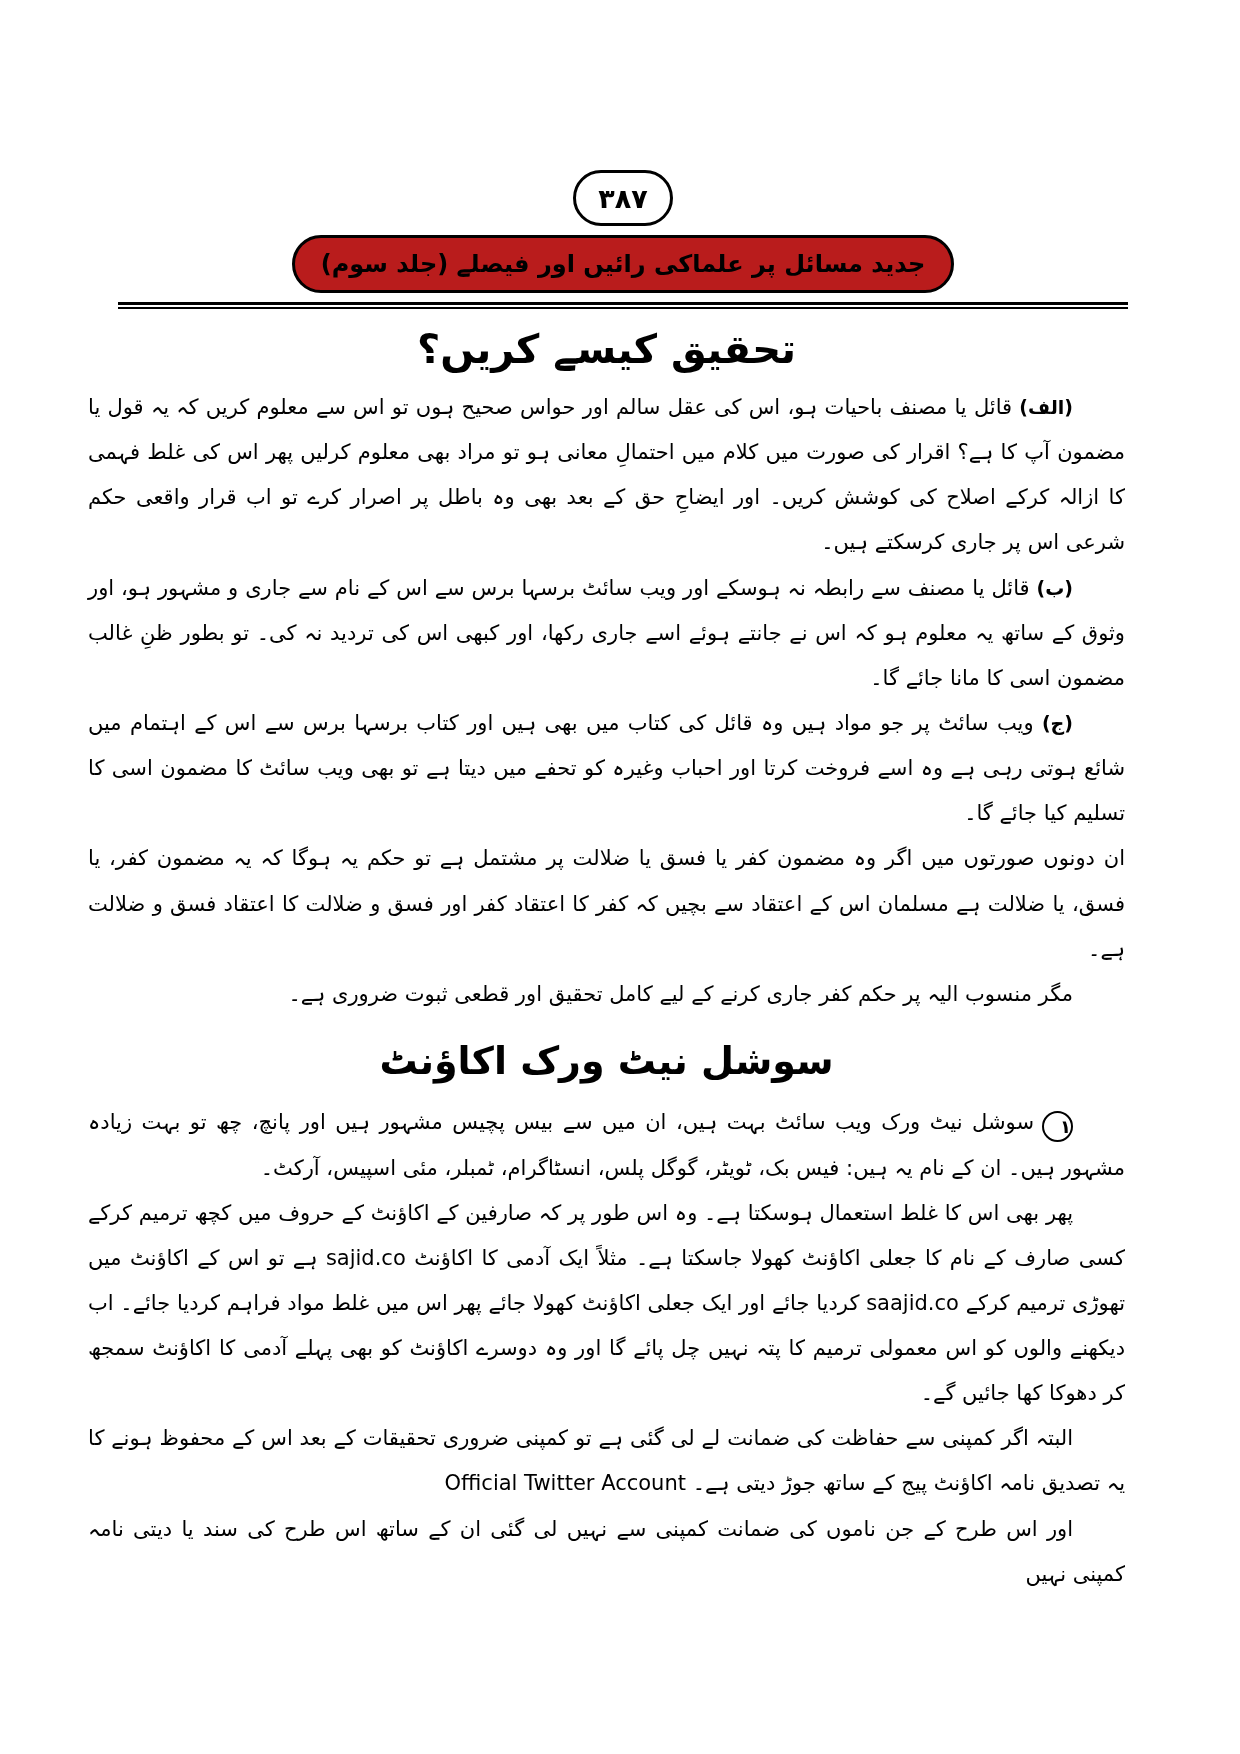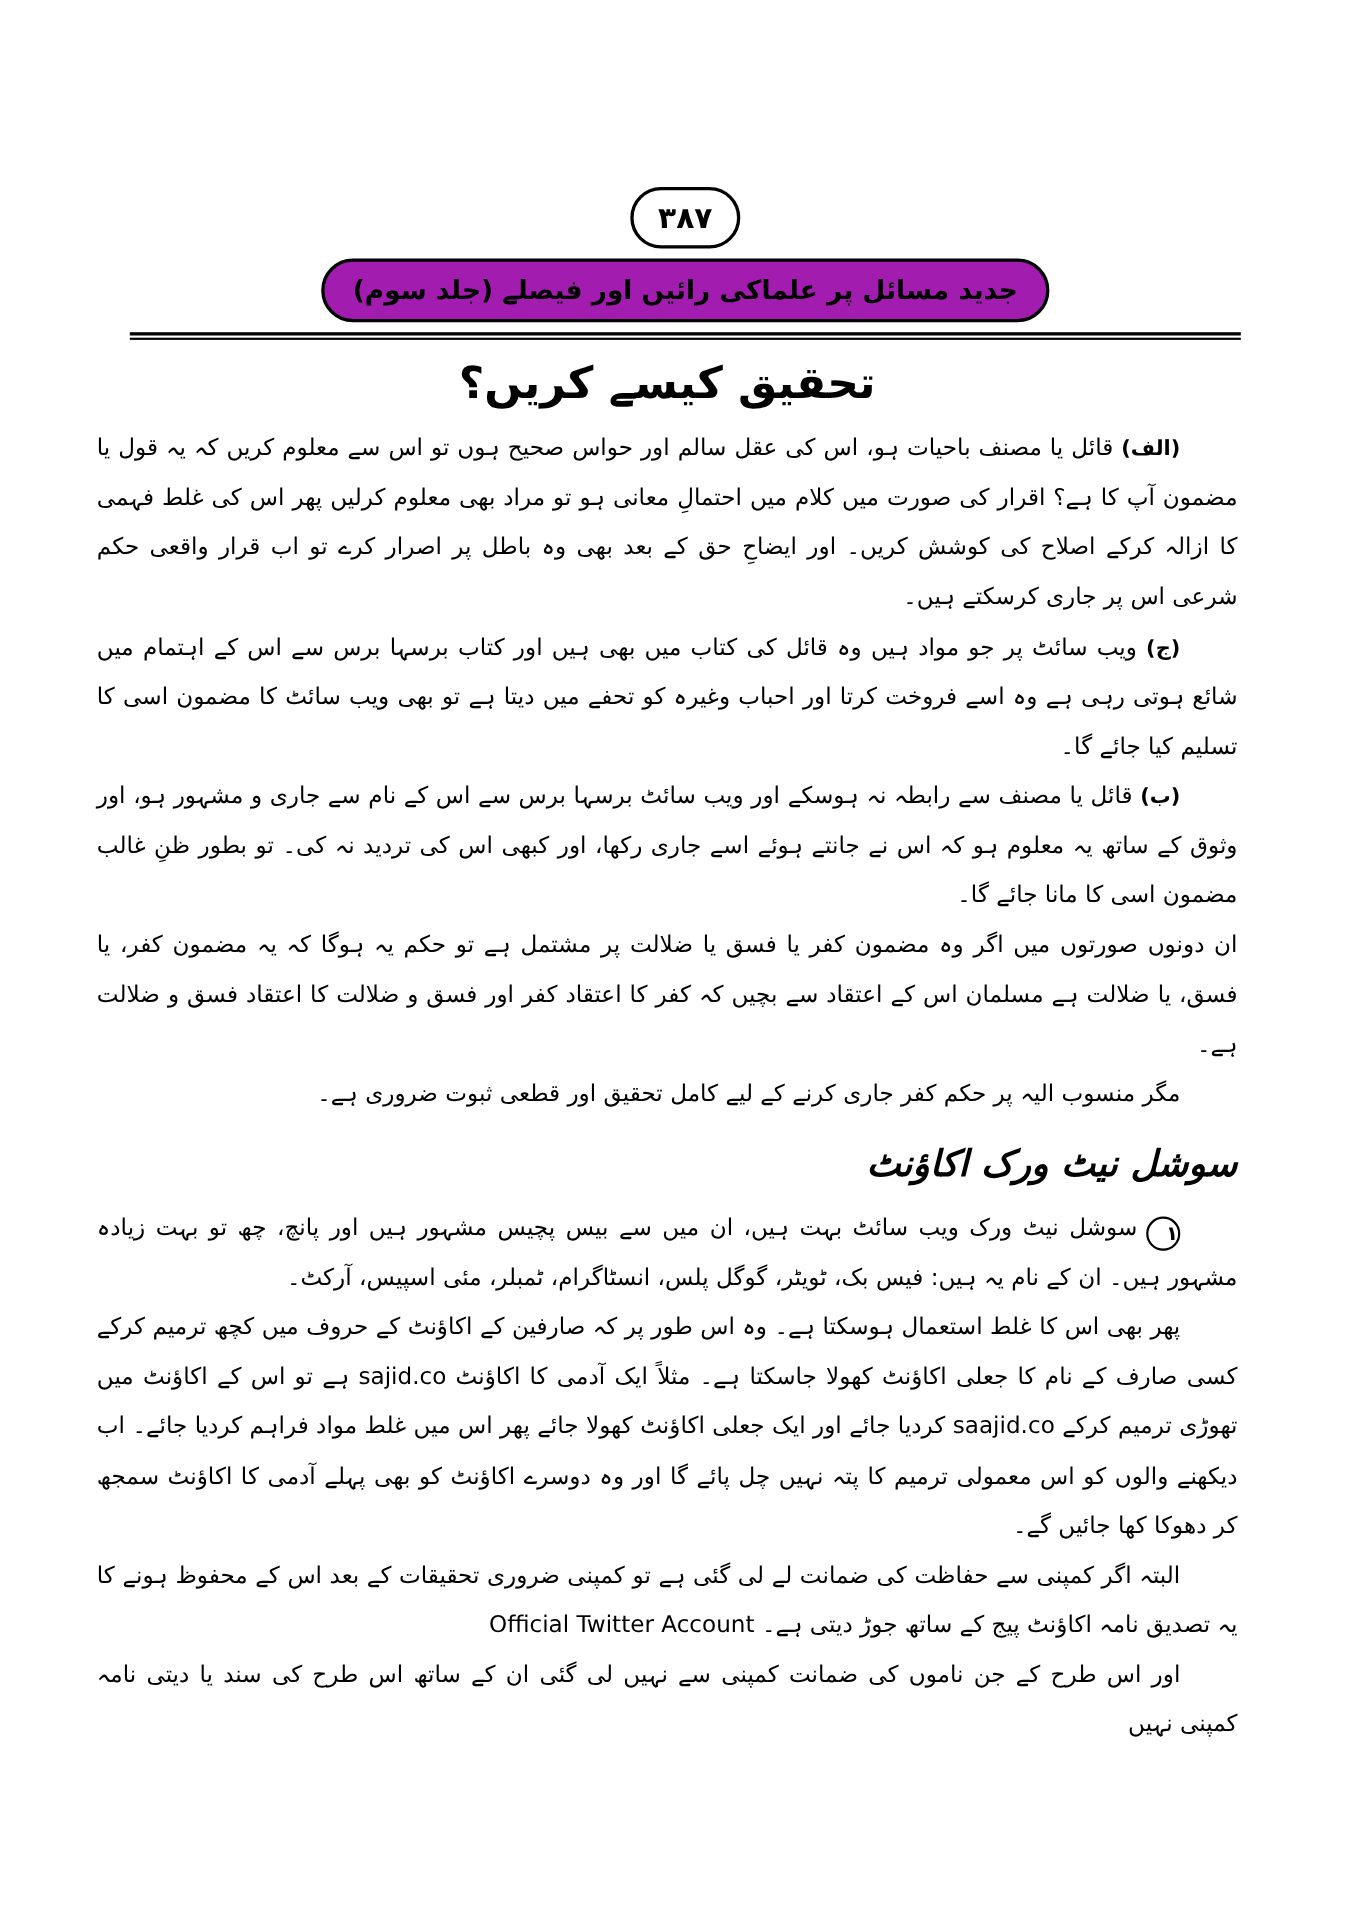--- a/index.html
+++ b/index.html
@@ -32,21 +32,21 @@
     flex:1 1 auto;height:9px;
     border-top:4px solid #000;border-bottom:4px solid #000;
     box-sizing:border-box;margin:0 -6px;
   }
   .title-pill{
     flex:0 0 auto;
     border:3px solid #000;border-radius:999px;
     height:58px;display:flex;align-items:center;justify-content:center;
     padding:0 26px;box-sizing:border-box;
     font-size:24px;font-weight:bold;
-    direction:rtl;background:#a21caf;z-index:2;
+    direction:rtl;background:#b91c1c;z-index:2;
     letter-spacing:0;
   }
   .head-divider{
     margin:9px 112px 0 118px;
     height:7px;
     border-top:3px solid #000;border-bottom:2px solid #000;
     box-sizing:border-box;
   }
 
   
@@ -54,24 +54,24 @@
     margin:4px 115px 0 88px;
     direction:rtl;
   }
   .main-heading{
     text-align:center;
     font-size:40px;font-weight:bold;
     margin:14px 0 10px;
     line-height:1.3;
   }
   .section-heading{
-    font-size:33px;font-weight:bold;
+    text-align:center;
+    font-size:38px;font-weight:bold;
     margin:20px 0 14px;
     line-height:1.3;
-    font-style:italic;
   }
   p.body-para{
     margin:0;
     font-size:21px;
     line-height:2.15;
     text-align:justify;
     text-align-last:right;
     text-indent:52px;
   }
   p.body-para.flush{text-indent:0;}
@@ -103,23 +103,23 @@
     <div class="title-pill">جدید مسائل پر علماکی رائیں اور فیصلے (جلد سوم)</div>
   </header>
   <div class="head-divider"></div>
 
   <main>
 
     <h1 class="main-heading">تحقیق کیسے کریں؟</h1>
 
     <p class="body-para"><span class="para-marker">(الف)</span> <span>قائل یا مصنف باحیات ہو، اس کی عقل سالم اور حواس صحیح ہوں تو اس سے معلوم کریں کہ یہ قول یا مضمون آپ کا ہے؟ اقرار کی صورت میں کلام میں احتمالِ معانی ہو تو مراد بھی معلوم کرلیں پھر اس کی غلط فہمی کا ازالہ کرکے اصلاح کی کوشش کریں۔ اور ایضاحِ حق کے بعد بھی وہ باطل پر اصرار کرے تو اب قرار واقعی حکم شرعی اس پر جاری کرسکتے ہیں۔</span></p>
 
+    <p class="body-para"><span class="para-marker">(ب)</span> <span>قائل یا مصنف سے رابطہ نہ ہوسکے اور ویب سائٹ برسہا برس سے اس کے نام سے جاری و مشہور ہو، اور وثوق کے ساتھ یہ معلوم ہو کہ اس نے جانتے ہوئے اسے جاری رکھا، اور کبھی اس کی تردید نہ کی۔ تو بطور ظنِ غالب مضمون اسی کا مانا جائے گا۔</span></p>
+
     <p class="body-para"><span class="para-marker">(ج)</span> <span>ویب سائٹ پر جو مواد ہیں وہ قائل کی کتاب میں بھی ہیں اور کتاب برسہا برس سے اس کے اہتمام میں شائع ہوتی رہی ہے وہ اسے فروخت کرتا اور احباب وغیرہ کو تحفے میں دیتا ہے تو بھی ویب سائٹ کا مضمون اسی کا تسلیم کیا جائے گا۔</span></p>
-
-    <p class="body-para"><span class="para-marker">(ب)</span> <span>قائل یا مصنف سے رابطہ نہ ہوسکے اور ویب سائٹ برسہا برس سے اس کے نام سے جاری و مشہور ہو، اور وثوق کے ساتھ یہ معلوم ہو کہ اس نے جانتے ہوئے اسے جاری رکھا، اور کبھی اس کی تردید نہ کی۔ تو بطور ظنِ غالب مضمون اسی کا مانا جائے گا۔</span></p>
 
     <p class="body-para flush">ان دونوں صورتوں میں اگر وہ مضمون کفر یا فسق یا ضلالت پر مشتمل ہے تو حکم یہ ہوگا کہ یہ مضمون کفر، یا فسق، یا ضلالت ہے مسلمان اس کے اعتقاد سے بچیں کہ کفر کا اعتقاد کفر اور فسق و ضلالت کا اعتقاد فسق و ضلالت ہے۔</p>
 
     <p class="body-para">مگر منسوب الیہ پر حکم کفر جاری کرنے کے لیے کامل تحقیق اور قطعی ثبوت ضروری ہے۔</p>
 
     <h2 class="section-heading">سوشل نیٹ ورک اکاؤنٹ</h2>
 
     <p class="body-para"><span class="num-circle">۱</span><span>سوشل نیٹ ورک ویب سائٹ بہت ہیں، ان میں سے بیس پچیس مشہور ہیں اور پانچ، چھ تو بہت زیادہ مشہور ہیں۔ ان کے نام یہ ہیں: فیس بک، ٹویٹر، گوگل پلس، انسٹاگرام، ٹمبلر، مئی اسپیس، آرکٹ۔</span></p>
 
 

